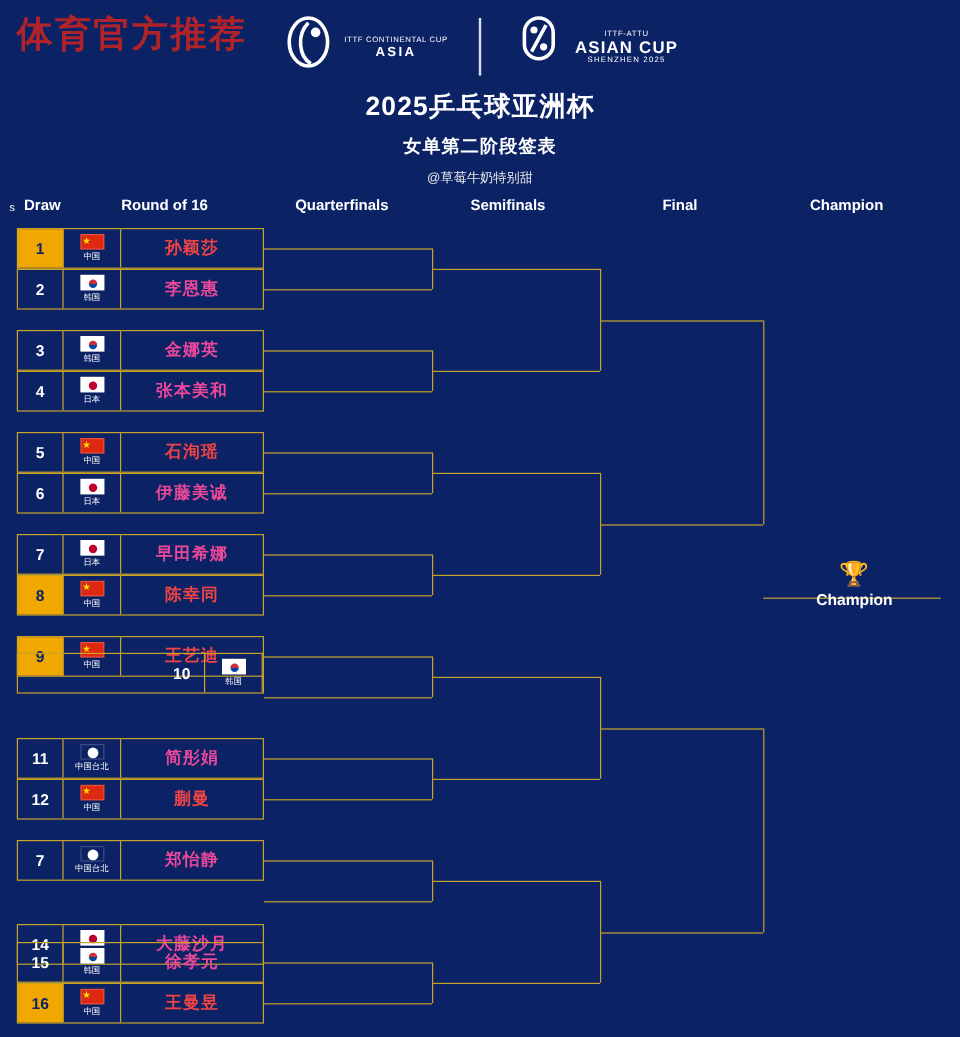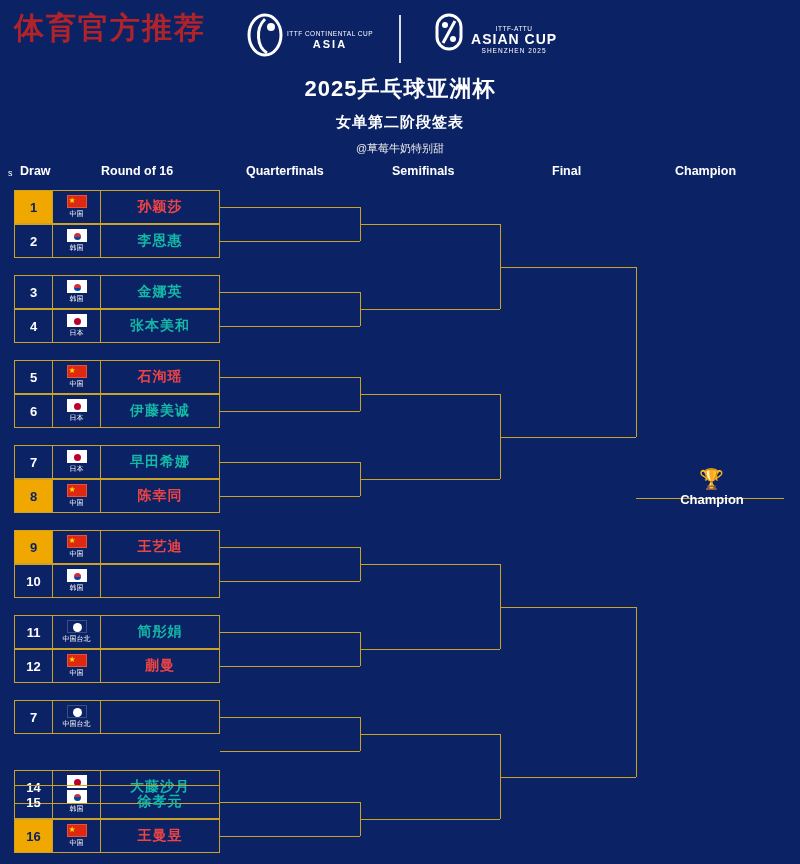--- a/index.html
+++ b/index.html
@@ -23,21 +23,21 @@
   
   #header{
     position:relative;
     padding-top:6px;
     text-align:center;
   }
   #logos{
     display:flex;justify-content:center;align-items:center;
     gap:26px;height:66px;
   }
-  .logo-block{display:flex;align-items:center;}
+  .logo-block{display:flex;align-items:center;gap:8px;}
   .logo-mark{
     width:44px;height:54px;
     display:flex;align-items:center;justify-content:center;
   }
   .logo-text{font-size:7px;line-height:10px;text-align:center;letter-spacing:.5px;}
   .logo-text .l1{font-size:6.5px;}
   .logo-text .l2{font-size:11px;font-weight:bold;letter-spacing:2px;}
   .divider-v{width:2px;height:48px;background:#ffffff;opacity:.85;}
   .logo-text2{font-size:7px;line-height:11px;text-align:center;}
   .logo-text2 .a{font-size:6.5px;letter-spacing:.5px;}
@@ -83,21 +83,21 @@
     border-right:1px solid #c9a227;
     box-sizing:border-box;
   }
   .flag{width:20px;height:13px;border:1px solid #ffffff33;box-sizing:border-box;position:relative;overflow:hidden;}
   .natlabel{font-size:7px;margin-top:1px;color:#ffffff;white-space:nowrap;}
   .pname{
     flex:1;display:flex;align-items:center;justify-content:center;
     font-size:14px;font-weight:bold;letter-spacing:1px;
   }
   .pname.gold{color:#ef4444;}
-  .pname.white{color:#14b8a6;}
+  .pname.white{color:#ec4899;}
   
   .f-cn{background:#de2910;}
   .f-cn:after{content:"★";position:absolute;left:1px;top:-1px;color:#ffde00;font-size:8px;line-height:11px;}
   .f-kr{background:#ffffff;}
   .f-kr:after{content:"";position:absolute;left:6px;top:3px;width:7px;height:7px;border-radius:50%;
     background:linear-gradient(180deg,#cd2e3a 50%,#0047a0 50%);}
   .f-jp{background:#ffffff;}
   .f-jp:after{content:"";position:absolute;left:6px;top:3px;width:7px;height:7px;border-radius:50%;background:#bc002d;}
   .f-tw{background:#0b2265;}
   .f-tw:after{content:"";position:absolute;left:5px;top:2px;width:9px;height:9px;border-radius:50%;background:#ffffff;}
@@ -230,21 +230,21 @@
         <div class="pname gold">陈幸同</div>
       </div>
       <div class="match" style="top: 530px;">
         <div class="seed gold">9</div>
         <div class="flagcell">
           <div class="flag f-cn"></div>
           <div class="natlabel">中国</div>
         </div>
         <div class="pname gold">王艺迪</div>
       </div>
-      <div class="match" style="top: 564px;">
+      <div class="match" style="top: 544px; justify-content: flex-end;">
         <div class="seed plain">10</div>
         <div class="flagcell">
           <div class="flag f-kr"></div>
           <div class="natlabel">韩国</div>
         </div>
       </div>
       <div class="match" style="top: 615px;">
         <div class="seed plain">11</div>
         <div class="flagcell">
           <div class="flag f-tw"></div>
@@ -259,20 +259,21 @@
           <div class="natlabel">中国</div>
         </div>
         <div class="pname gold">蒯曼</div>
       </div>
       <div class="match" style="top: 700px;">
         <div class="seed plain">7</div>
         <div class="flagcell">
           <div class="flag f-tw"></div>
           <div class="natlabel">中国台北</div>
         </div>
+        <div class="pname white">郑怡静</div>
       </div>
       <div class="match" style="top: 734px; margin-top: 36px;">
         <div class="seed plain">14</div>
         <div class="flagcell">
           <div class="flag f-jp"></div>
           <div class="natlabel">日本</div>
         </div>
         <div class="pname white">大藤沙月</div>
       </div>
       <div class="match" style="top: 785px;">

